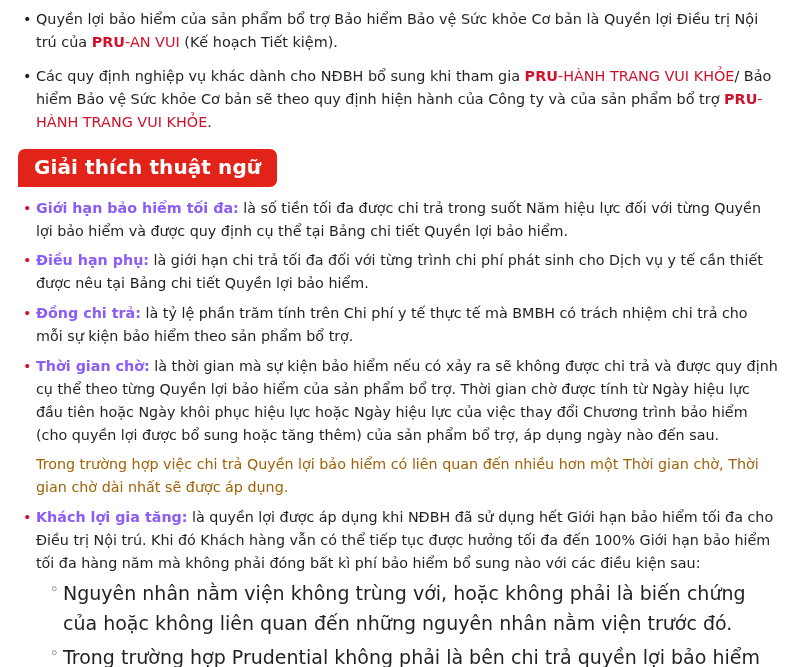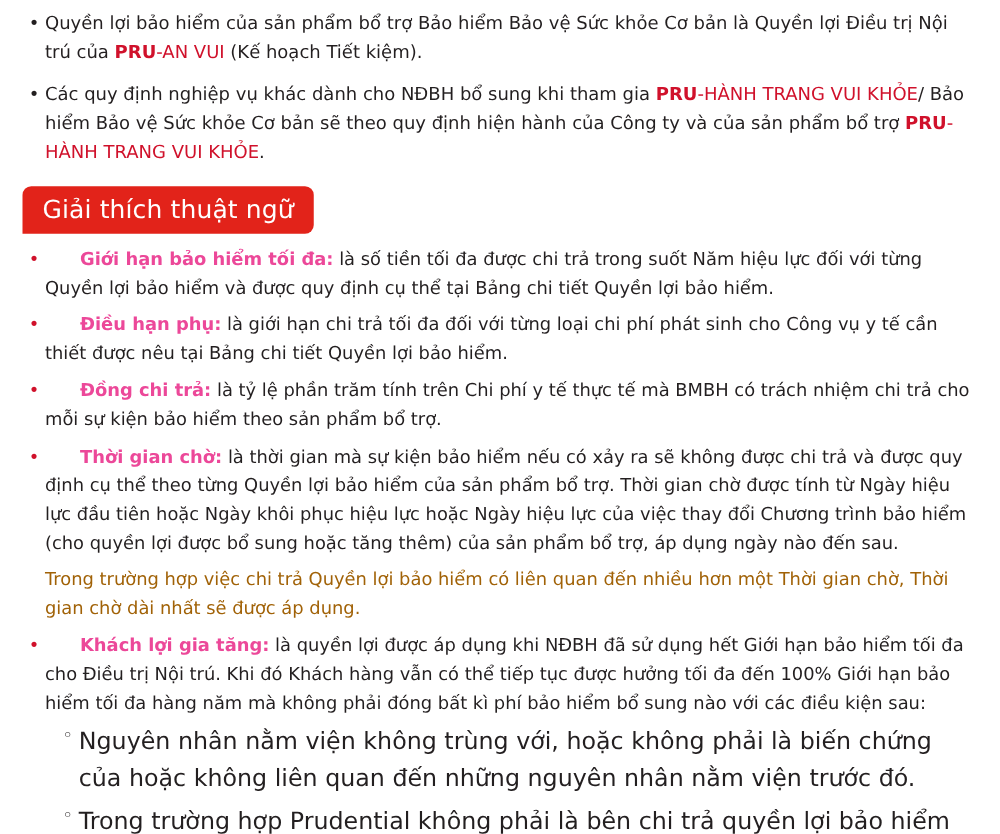--- a/index.html
+++ b/index.html
@@ -53,21 +53,21 @@
 
   
   .heading-wrap {
     margin: 14px 0 10px 18px;
   }
   .heading-banner {
     display: inline-block;
     background: #e2231a;
     color: #ffffff;
     font-size: 20px;
-    font-weight: normal;
+    font-weight: bold;
     padding: 7px 16px 8px 16px;
     border-radius: 7px 7px 7px 0;
     letter-spacing: 0.1px;
     line-height: 1.15;
   }
 
   
   .glossary {
     padding: 0 22px 0 22px;
   }
@@ -87,23 +87,22 @@
   ul.glossary-list > li::before {
     content: "•";
     position: absolute;
     left: 1px;
     top: 0;
     color: #d0112b;
     font-size: 14.3px;
     line-height: 1.6;
   }
   .term {
-    color: #ec4899;
+    color: #8b5cf6;
     font-weight: bold;
-    margin-left: 28px;
   }
   p.para {
     margin: 0 0 7px 0;
     padding-left: 14px;
     font-size: 14.3px;
     line-height: 1.6;
     color: #a16207;
   }
   
   ul.subbullets {
@@ -150,21 +149,21 @@
   </div>
 
   <div class="glossary">
     <ul class="glossary-list">
 
       <li>
         <span class="term">Giới hạn bảo hiểm tối đa:</span><span> là số tiền tối đa được chi trả trong suốt Năm hiệu lực đối với từng Quyền lợi bảo hiểm và được quy định cụ thể tại Bảng chi tiết Quyền lợi bảo hiểm.</span>
       </li>
 
       <li>
-        <span class="term">Điều hạn phụ:</span><span> là giới hạn chi trả tối đa đối với từng loại chi phí phát sinh cho Công vụ y tế cần thiết được nêu tại Bảng chi tiết Quyền lợi bảo hiểm.</span>
+        <span class="term">Điều hạn phụ:</span><span> là giới hạn chi trả tối đa đối với từng trình chi phí phát sinh cho Dịch vụ y tế cần thiết được nêu tại Bảng chi tiết Quyền lợi bảo hiểm.</span>
       </li>
 
       <li>
         <span class="term">Đồng chi trả:</span><span> là tỷ lệ phần trăm tính trên Chi phí y tế thực tế mà BMBH có trách nhiệm chi trả cho mỗi sự kiện bảo hiểm theo sản phẩm bổ trợ.</span>
       </li>
 
       <li>
         <span class="term">Thời gian chờ:</span><span> là thời gian mà sự kiện bảo hiểm nếu có xảy ra sẽ không được chi trả và được quy định cụ thể theo từng Quyền lợi bảo hiểm của sản phẩm bổ trợ. Thời gian chờ được tính từ Ngày hiệu lực đầu tiên hoặc Ngày khôi phục hiệu lực hoặc Ngày hiệu lực của việc thay đổi Chương trình bảo hiểm (cho quyền lợi được bổ sung hoặc tăng thêm) của sản phẩm bổ trợ, áp dụng ngày nào đến sau.</span>
       </li>
     </ul>

